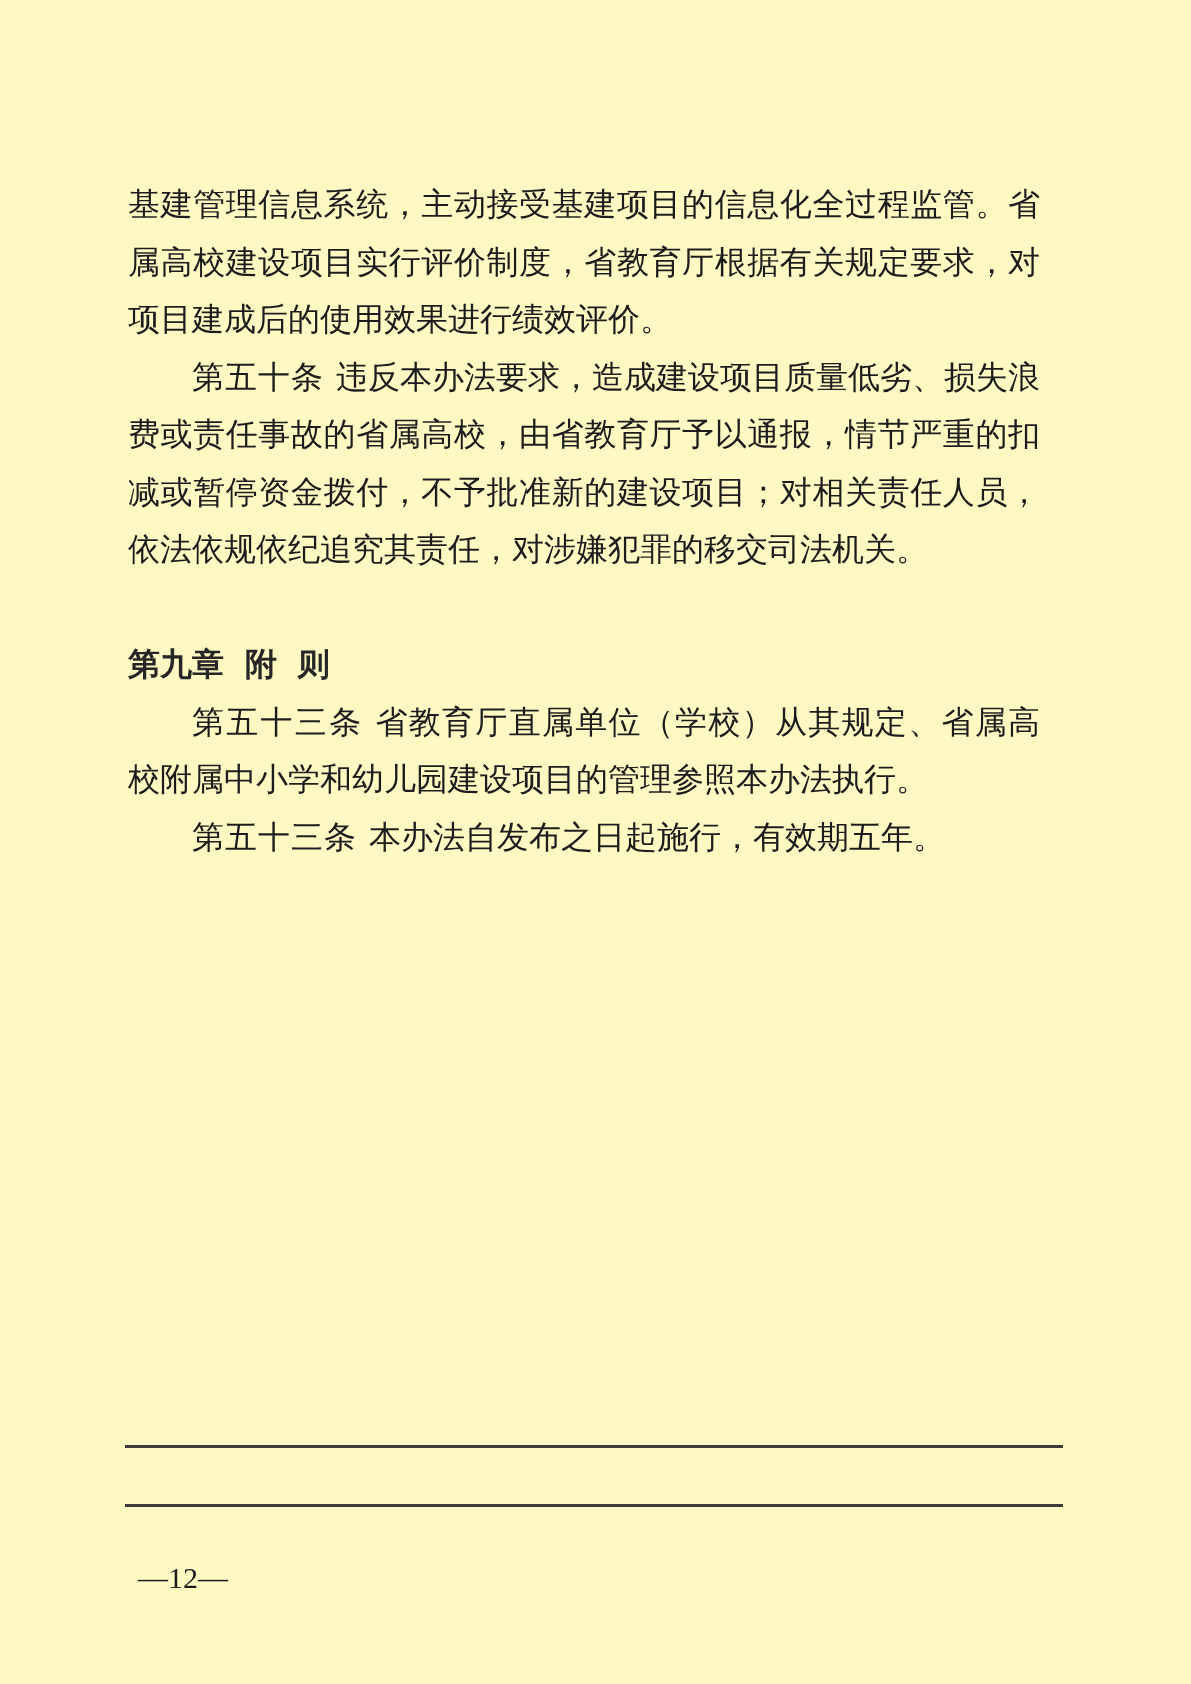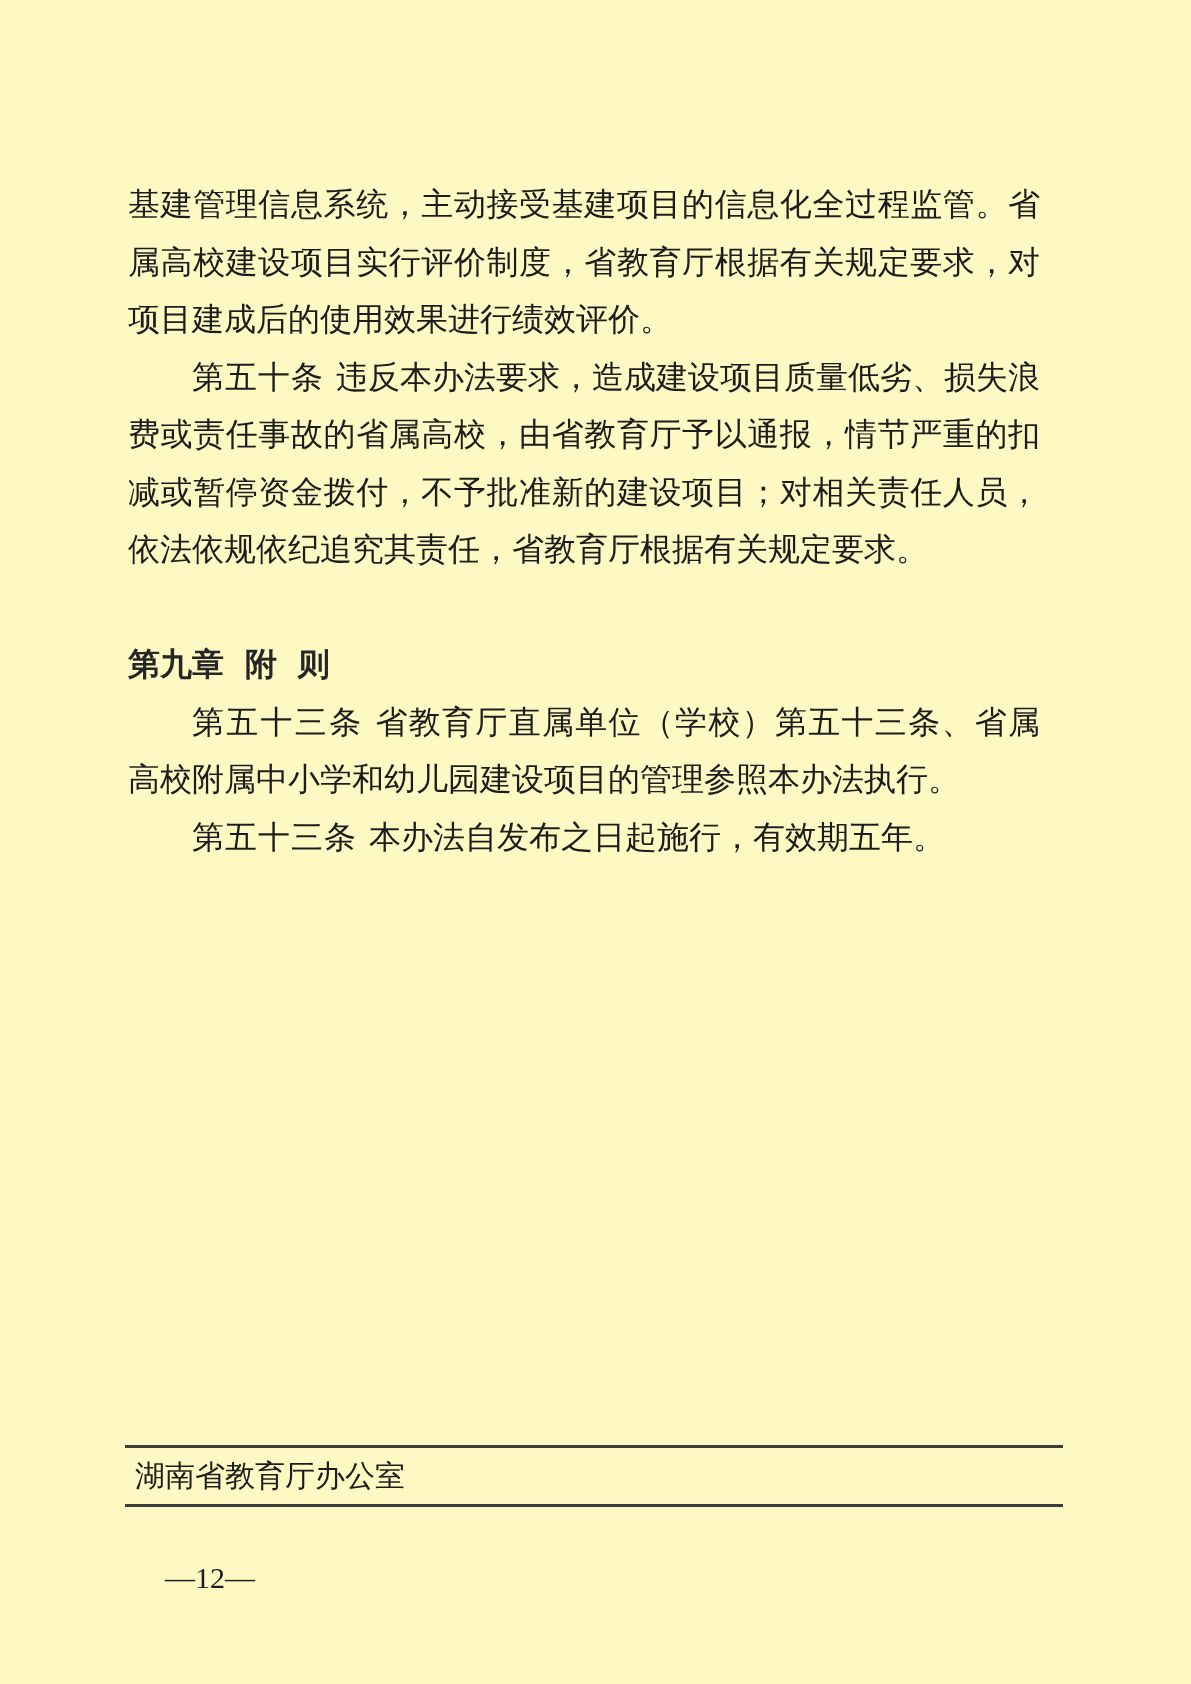--- a/index.html
+++ b/index.html
@@ -70,46 +70,44 @@
     font-size: 30px;
   }
   .footer-issuer { white-space: nowrap; }
   .footer-date { white-space: nowrap; }
   .page-num {
     position: absolute;
     left: 138px;
     top: 1560px;
     font-size: 30px;
     line-height: 36px;
-    margin-left: 27px;
   }
 </style>
 </head>
 <body>
 
 <div class="page">
 
   <div class="content">
 
     <p class="para"><span>基建管理信息系统，主动接受基建项目的信息化全过程监管。省属高校建设项目实行评价制度，省教育厅根据有关规定要求，对项目建成后的使用效果进行绩效评价。</span></p>
 
-    <p class="para article"><span class="lead">第五十条</span><span>违反本办法要求，造成建设项目质量低劣、损失浪费或责任事故的省属高校，由省教育厅予以通报，情节严重的扣减或暂停资金拨付，不予批准新的建设项目；对相关责任人员，依法依规依纪追究其责任，省教育厅根据有关规定要求。</span></p>
+    <p class="para article"><span class="lead">第五十条</span><span>违反本办法要求，造成建设项目质量低劣、损失浪费或责任事故的省属高校，由省教育厅予以通报，情节严重的扣减或暂停资金拨付，不予批准新的建设项目；对相关责任人员，依法依规依纪追究其责任，对涉嫌犯罪的移交司法机关。</span></p>
 
     <p class="para chapter"><span>第九章 附 则</span></p>
 
-    <p class="para article"><span class="lead">第五十三条</span><span>省教育厅直属单位（学校）第五十三条、省属高校附属中小学和幼儿园建设项目的管理参照本办法执行。</span></p>
+    <p class="para article"><span class="lead">第五十三条</span><span>省教育厅直属单位（学校）从其规定、省属高校附属中小学和幼儿园建设项目的管理参照本办法执行。</span></p>
 
 
     <p class="para article"><span class="lead">第五十三条</span><span>本办法自发布之日起施行，有效期五年。</span></p>
 
   </div>
 
   <div class="footer-rule rule-top"></div>
 
   <div class="footer-row">
-    <span class="footer-issuer">湖南省教育厅办公室</span>
   </div>
 
   <div class="footer-rule rule-bottom"></div>
 
   <div class="page-num">—12—</div>
 
 </div>
 
 </body></html>

